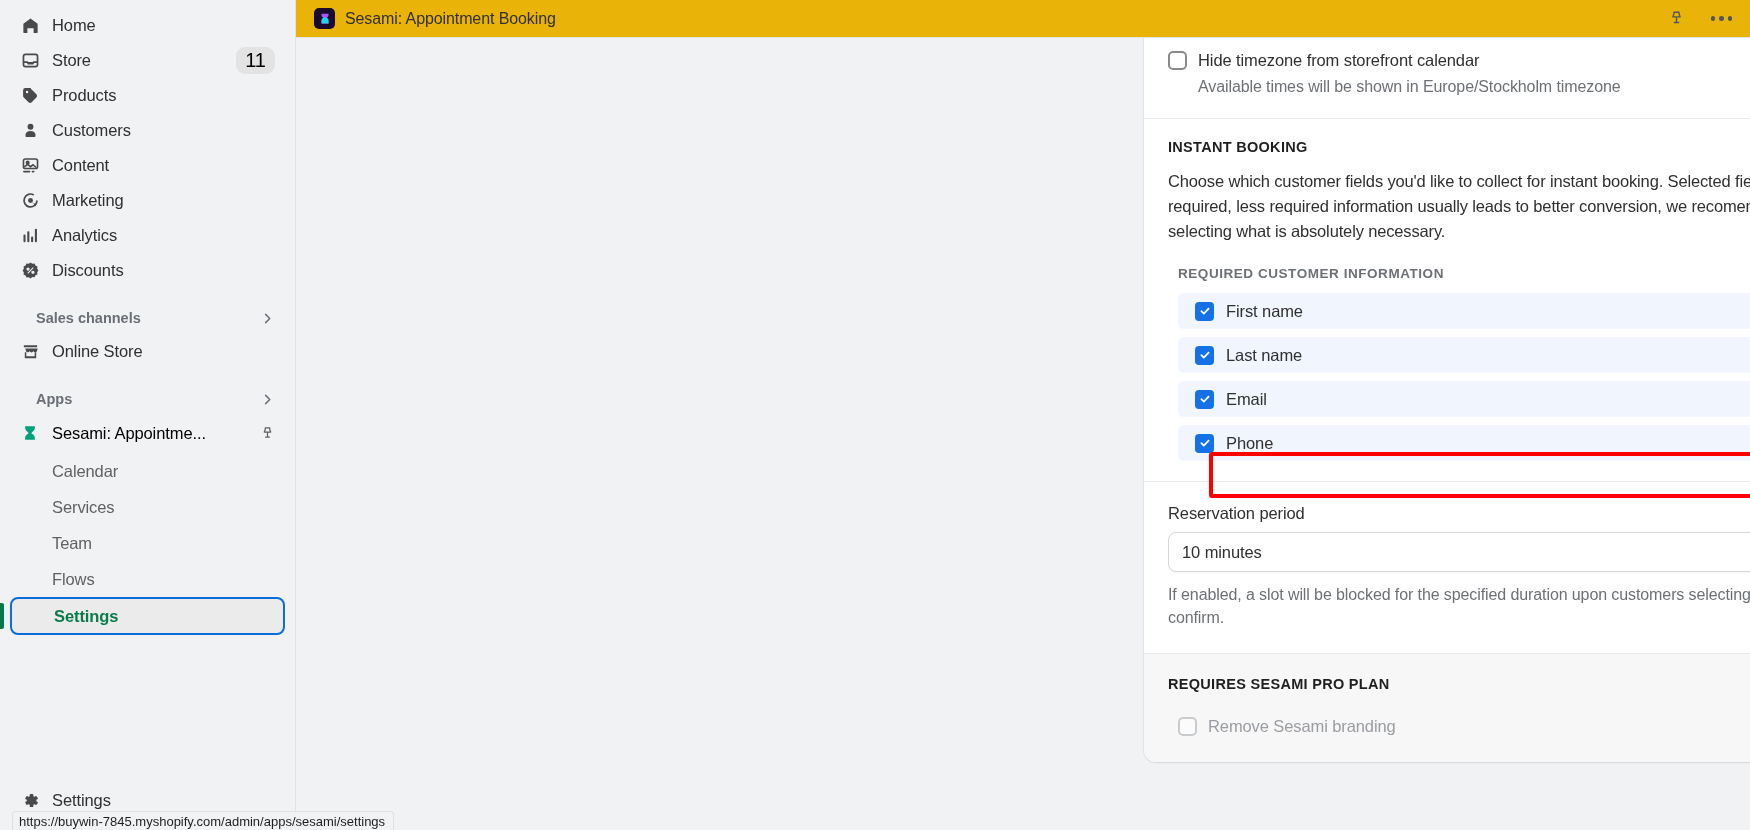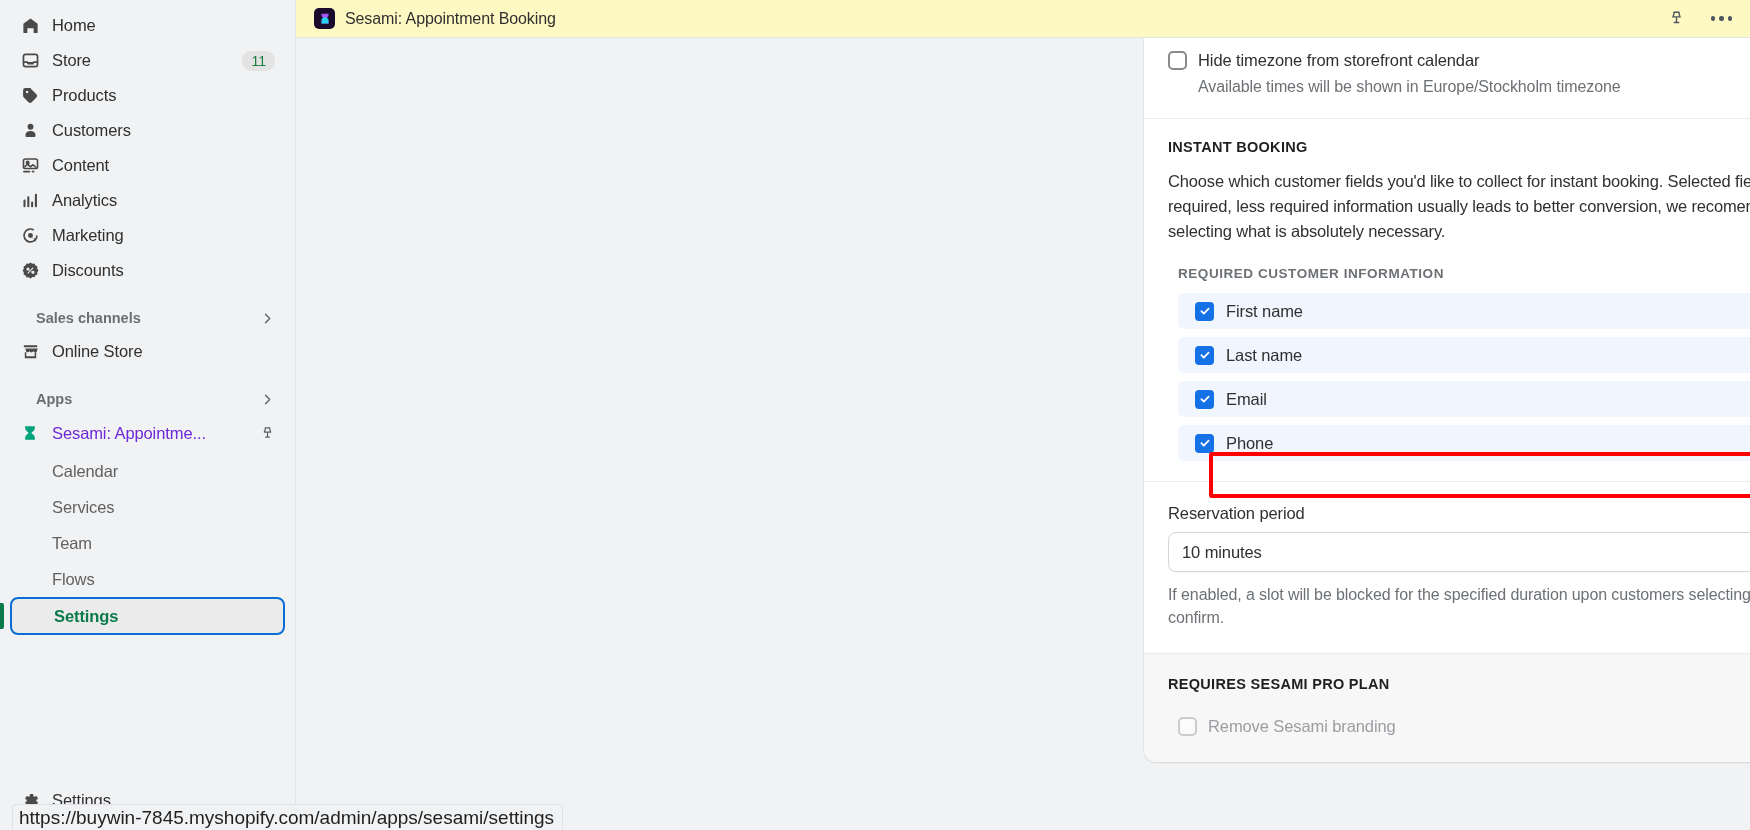--- a/index.html
+++ b/index.html
@@ -35,43 +35,43 @@
     flex-shrink: 0;
     color: #4a4a4a;
   }
   .nav-icon svg { display: block; }
   .nav-label {
     font-size: 16.5px; color: #303030; letter-spacing: -0.1px;
     white-space: nowrap; overflow: hidden; text-overflow: ellipsis;
     flex: 1;
   }
   .nav-badge {
-    background: #e3e3e3; color: #15803d;
-    font-size: 14px; border-radius: 9px;
+    background: #e3e3e3; color: #000000;
+    font-size: 20px; border-radius: 9px;
     padding: 2px 9px; margin-left: auto;
   }
 
   .section-head {
     display: flex; align-items: center;
     height: 32px; padding: 0 20px 0 36px;
     margin-top: 14px;
   }
   .section-head .t {
     font-size: 14.5px; color: #6a6e75; font-weight: 600; letter-spacing: 0;
   }
   .section-head .chev { margin-left: auto; color: #6a6e75; display:flex; }
 
   .app-row {
     display: flex; align-items: center;
     height: 36px; padding: 0 10px 0 10px; margin: 0 10px;
     border-radius: 8px; cursor: pointer;
   }
   .sesami-icon { width: 20px; height: 20px; margin-right: 12px; flex-shrink:0; display:flex; align-items:center; justify-content:center;}
   .app-name {
-    font-size: 16.5px; color: #6d28d9; letter-spacing: -0.1px;
+    font-size: 16.5px; color: #000000; letter-spacing: -0.1px;
     white-space: nowrap; overflow: hidden; text-overflow: ellipsis;
     max-width: 185px;
   }
   .pin-small { margin-left: auto; color: #5c5f62; display: flex; }
 
   .sub-item {
     height: 36px; display: flex; align-items: center;
     margin: 0 10px; padding-left: 42px;
     border-radius: 8px; cursor: pointer;
     font-size: 16.5px; color: #616161; letter-spacing: -0.1px;
@@ -91,32 +91,32 @@
 
   .sidebar-footer {
     margin-top: auto; padding: 0 10px 12px 10px;
   }
 
   .statusbar {
     position: absolute; left: 12px; bottom: 0;
     background: #f1f2f4;
     border: 1px solid #dfe1e4; border-bottom: none;
     border-radius: 4px 4px 0 0;
-    font-size: 19px; color: #1f1f1f;
+    font-size: 13px; color: #1f1f1f;
     padding: 2px 8px 1px 6px;
     white-space: nowrap;
     z-index: 40;
     font-family: "Liberation Sans", sans-serif;
   }
 
   
   .main { flex: 1; height: 830px; position: relative; background: #f1f2f4; }
 
   .topbar {
-    height: 38px; background: #fef9c3;
+    height: 38px; background: #eab308;
     display: flex; align-items: center;
     padding: 0 18px 0 18px;
     border-bottom: 1px solid #e3e4e6;
   }
   .app-badge {
     width: 21px; height: 21px; border-radius: 5px;
     background: #1a0b2e; margin-right: 10px;
     display:flex; align-items:center; justify-content:center;
     flex-shrink: 0;
   }
@@ -265,39 +265,39 @@
               <circle cx="7" cy="7" r="1.3" fill="currentColor"></circle>
               <path d="M3.6 11.4 7 8.8l3 2.4 2.6-2 3.4 2.9" fill="none"></path>
               <path d="M3 16.4h6M12 16.4h1.4" stroke-linecap="round"></path>
             </svg>
         </span>
         <span class="nav-label">Content</span>
       </div>
 
       <div class="nav-item">
         <span class="nav-icon">
+          <svg width="19" height="19" viewBox="0 0 20 20" fill="none" stroke="currentColor" stroke-width="1.8">
+              <path d="M16.8 10a6.8 6.8 0 1 1-3.4-5.9"></path>
+              <circle cx="10" cy="10" r="2.6" fill="currentColor" stroke="none"></circle>
+              <path d="M10.6 10.4 16 16.6l-.6-3.3-3.3-.6z" fill="currentColor" stroke="none"></path>
+            </svg>
+        </span>
+        <span class="nav-label">Marketing</span>
+      </div>
+
+      <div class="nav-item">
+        <span class="nav-icon">
           <svg width="19" height="19" viewBox="0 0 20 20" fill="currentColor">
               <rect x="2.6" y="9" width="2.2" height="8" rx="1"></rect>
               <rect x="6.6" y="5.4" width="2.2" height="11.6" rx="1"></rect>
               <rect x="10.6" y="11" width="2.2" height="6" rx="1"></rect>
               <rect x="14.6" y="3" width="2.2" height="14" rx="1"></rect>
             </svg>
         </span>
         <span class="nav-label">Analytics</span>
-      </div>
-
-      <div class="nav-item">
-        <span class="nav-icon">
-          <svg width="19" height="19" viewBox="0 0 20 20" fill="none" stroke="currentColor" stroke-width="1.8">
-              <path d="M16.8 10a6.8 6.8 0 1 1-3.4-5.9"></path>
-              <circle cx="10" cy="10" r="2.6" fill="currentColor" stroke="none"></circle>
-              <path d="M10.6 10.4 16 16.6l-.6-3.3-3.3-.6z" fill="currentColor" stroke="none"></path>
-            </svg>
-        </span>
-        <span class="nav-label">Marketing</span>
       </div>
 
       <div class="nav-item">
         <span class="nav-icon">
           <svg width="19" height="19" viewBox="0 0 20 20" fill="currentColor">
               <path d="M10 1.6l1.9 1.3 2.3-.3 1 2.1 2.1 1-.3 2.3 1.3 1.9-1.3 1.9.3 2.3-2.1 1-1 2.1-2.3-.3L10 18.4l-1.9-1.3-2.3.3-1-2.1-2.1-1 .3-2.3L1.7 10l1.3-1.9-.3-2.3 2.1-1 1-2.1 2.3.3z"></path>
               <path d="M7.4 7.3a1.15 1.15 0 1 0 0 2.3 1.15 1.15 0 0 0 0-2.3zm5.2 3.4a1.15 1.15 0 1 0 0 2.3 1.15 1.15 0 0 0 0-2.3zM12.9 7 7.1 13" fill="#f1f2f4" stroke="#f1f2f4" stroke-width="1.1"></path>
             </svg>
         </span>
         <span class="nav-label">Discounts</span>

